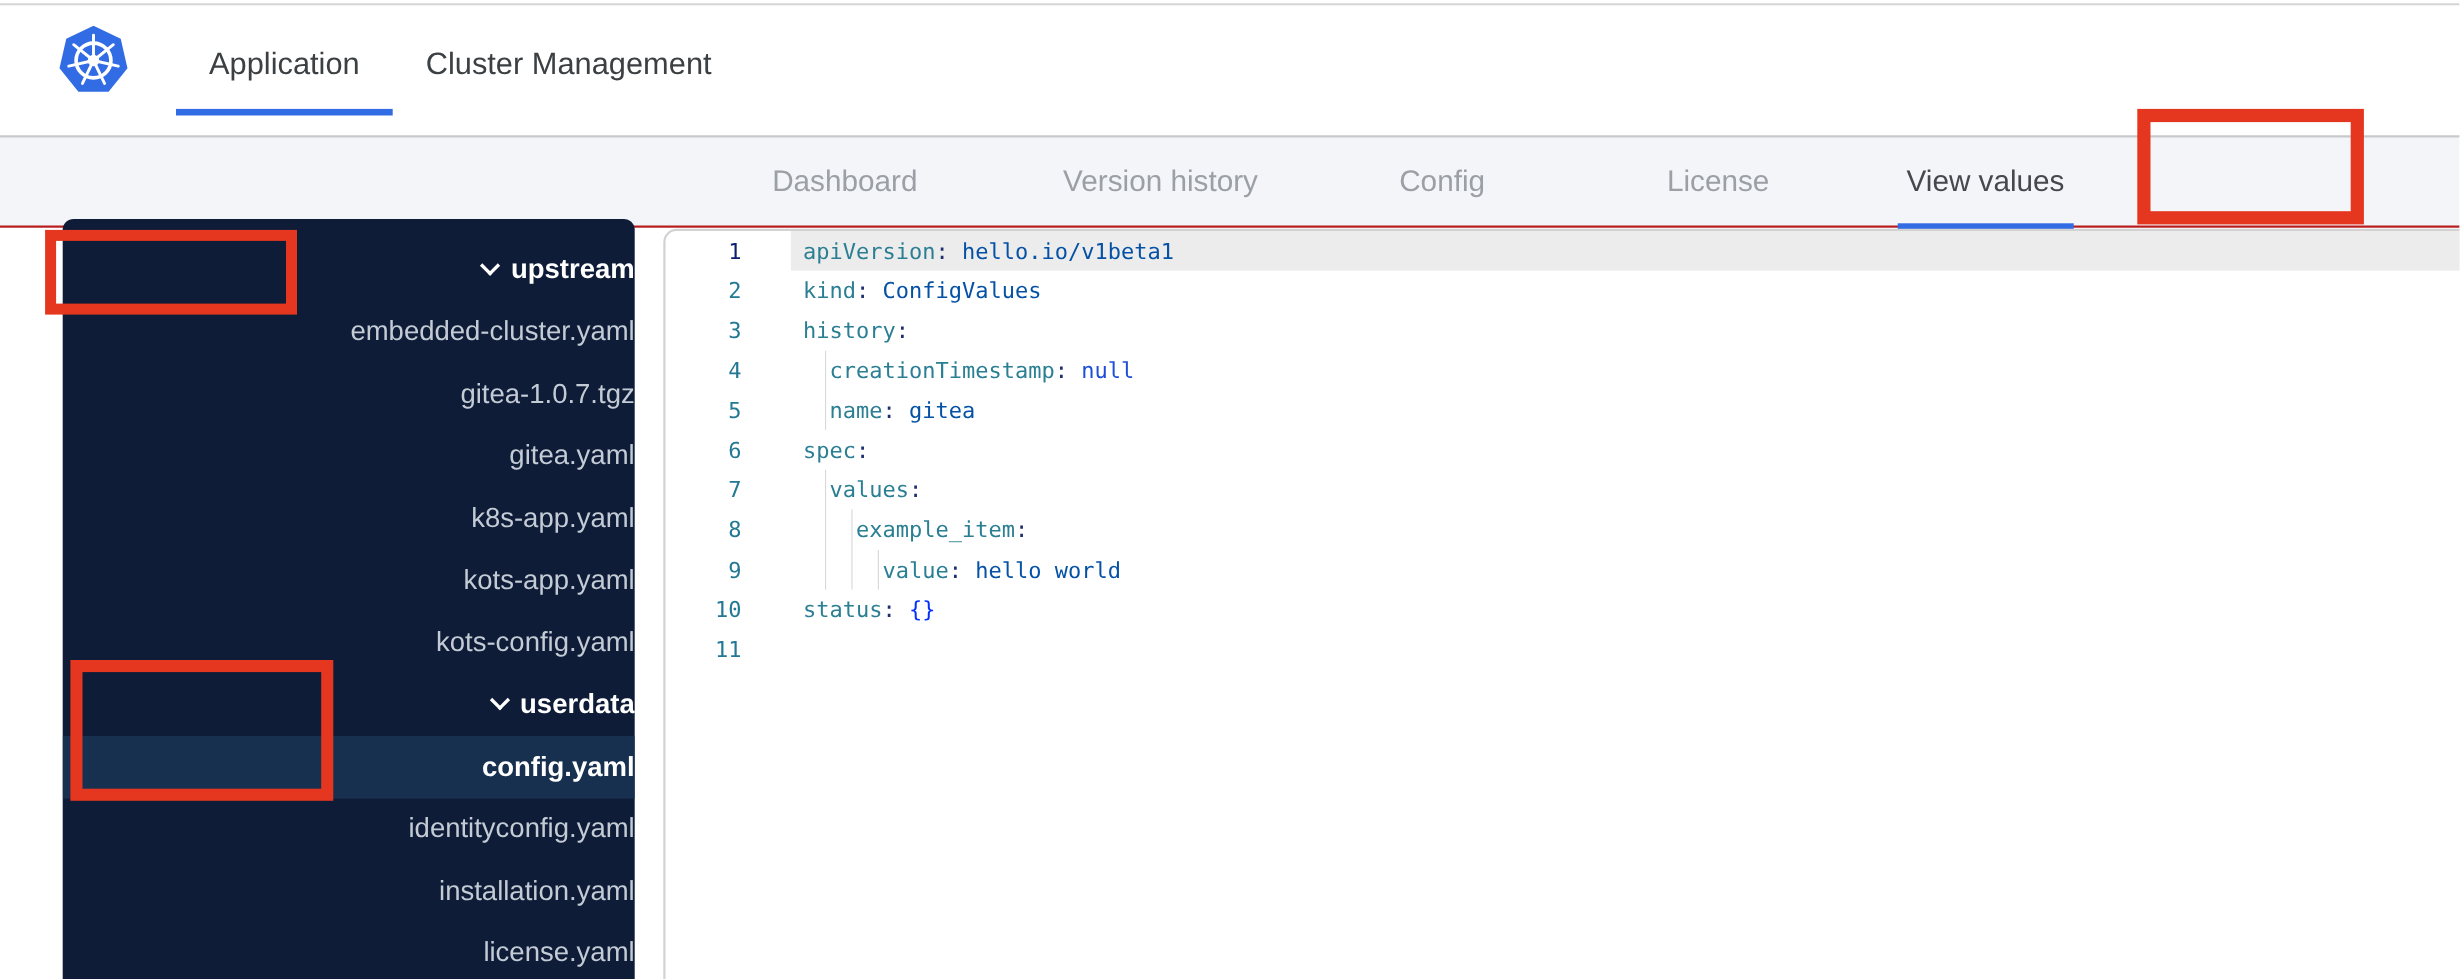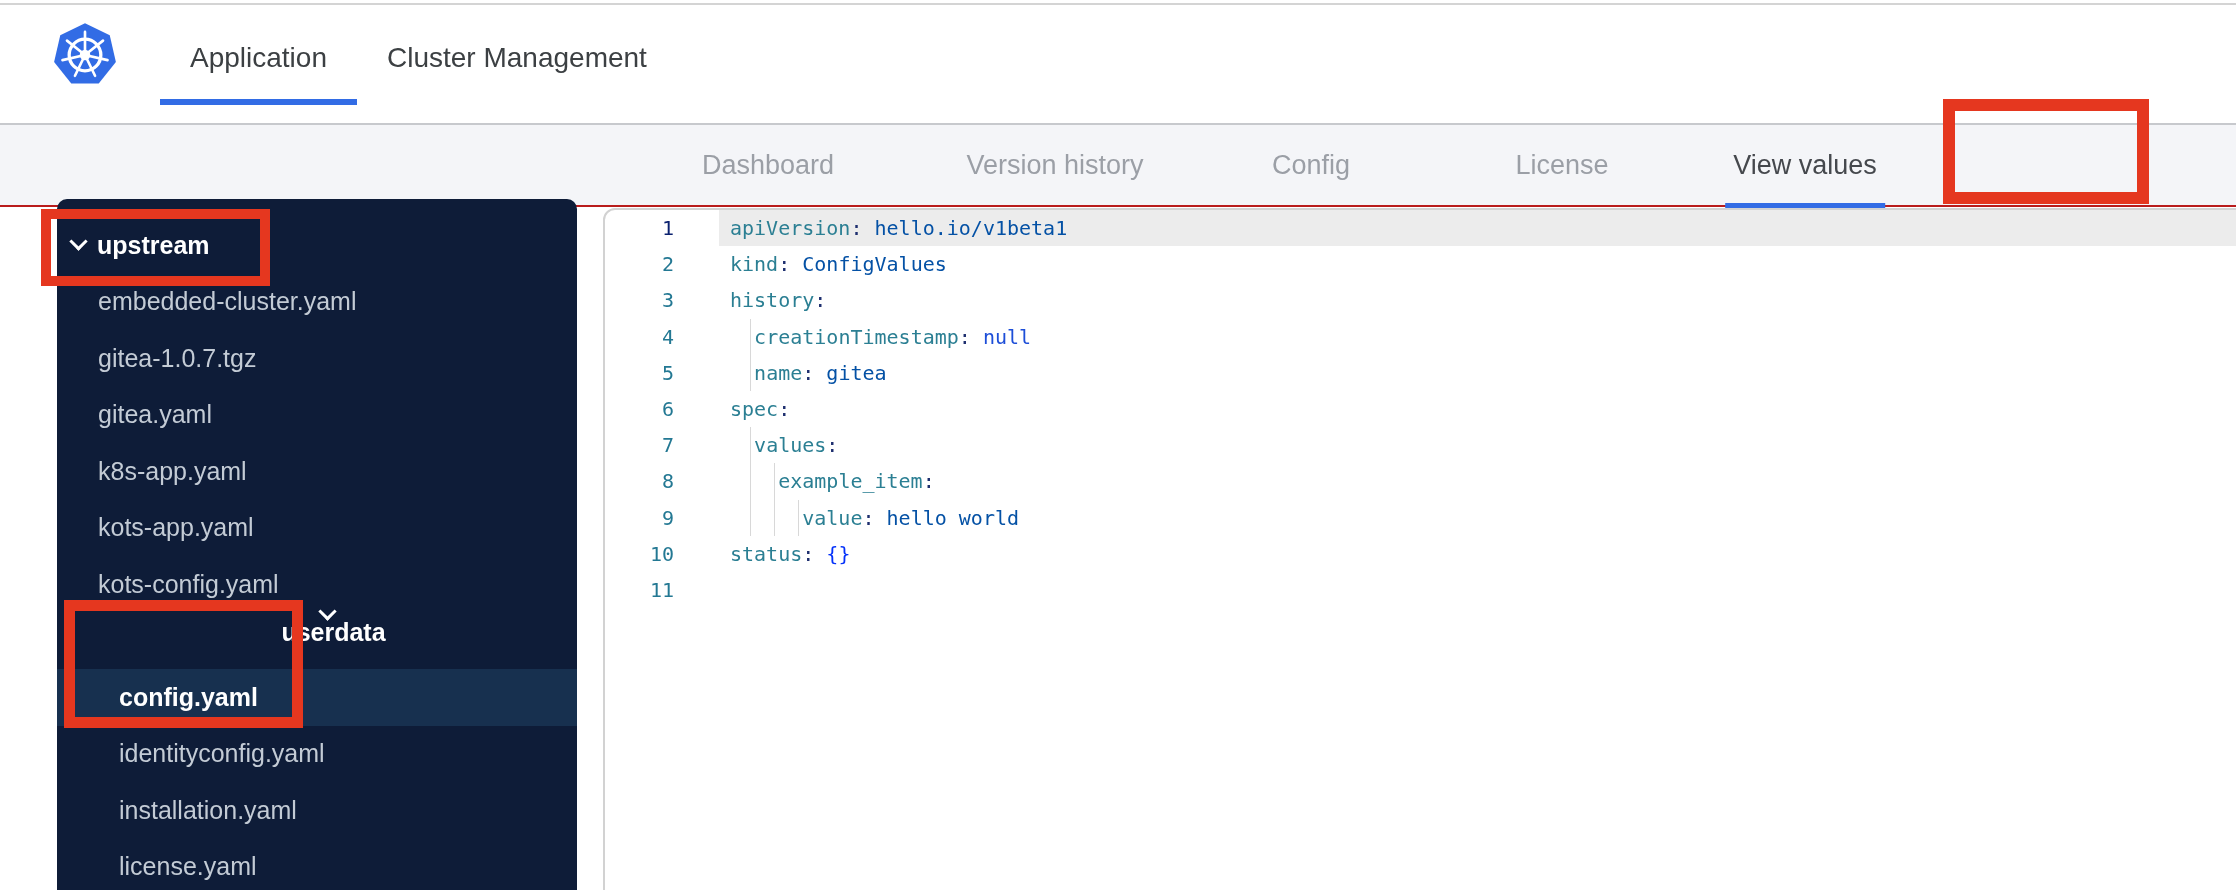--- a/index.html
+++ b/index.html
@@ -31,24 +31,24 @@
   .nav-item:nth-child(5){ left:1805px; }
   .nav-item:nth-child(6){ left:2045px; }
   .nav-item.active { color:#45484d; }
   .nav-item.active::after { content:''; position:absolute; left:50%; transform:translateX(-50%);
               bottom:-4px; width:160px; height:6px; background:#326ce5; }
 
   
   .file-tree { position:absolute; left:57px; top:199px; width:520px; height:691px;
                background:#0e1c38; border-radius:10px 10px 0 0; padding-top:18px; overflow:hidden; }
   .tree-row { display:flex; align-items:center; height:56.5px; color:#c3cbd5;
-              font-size:25px; cursor:pointer; white-space:nowrap; }
+              font-size:25px; cursor:pointer; white-space:nowrap;justify-content:flex-end; }
   .tree-row.folder { color:#fff; font-weight:bold; }
   .tree-row.folder.lvl0 { padding-left:15px; }
-  .tree-row.folder.lvl1 { padding-left:33px;flex-direction:column; }
+  .tree-row.folder.lvl1 { padding-left:33px; }
   .tree-row.file.lvl0 { padding-left:41px; }
   .tree-row.file.lvl1 { padding-left:62px; }
   .tree-row.selected { background:#17304f; color:#fff; font-weight:bold; }
   .chev { width:13px; height:13px; border-right:3px solid #fff; border-bottom:3px solid #fff;
           transform:rotate(45deg); margin:-8px 12px 0 0; flex:none; }
 
   
   .editor { position:absolute; left:603px; top:208px; width:1680px; height:730px;
             background:#fff; border:2px solid #d2d2d2; border-radius:12px; overflow:hidden; }
   .code-line { position:relative; display:flex; height:36.2px; align-items:center;

